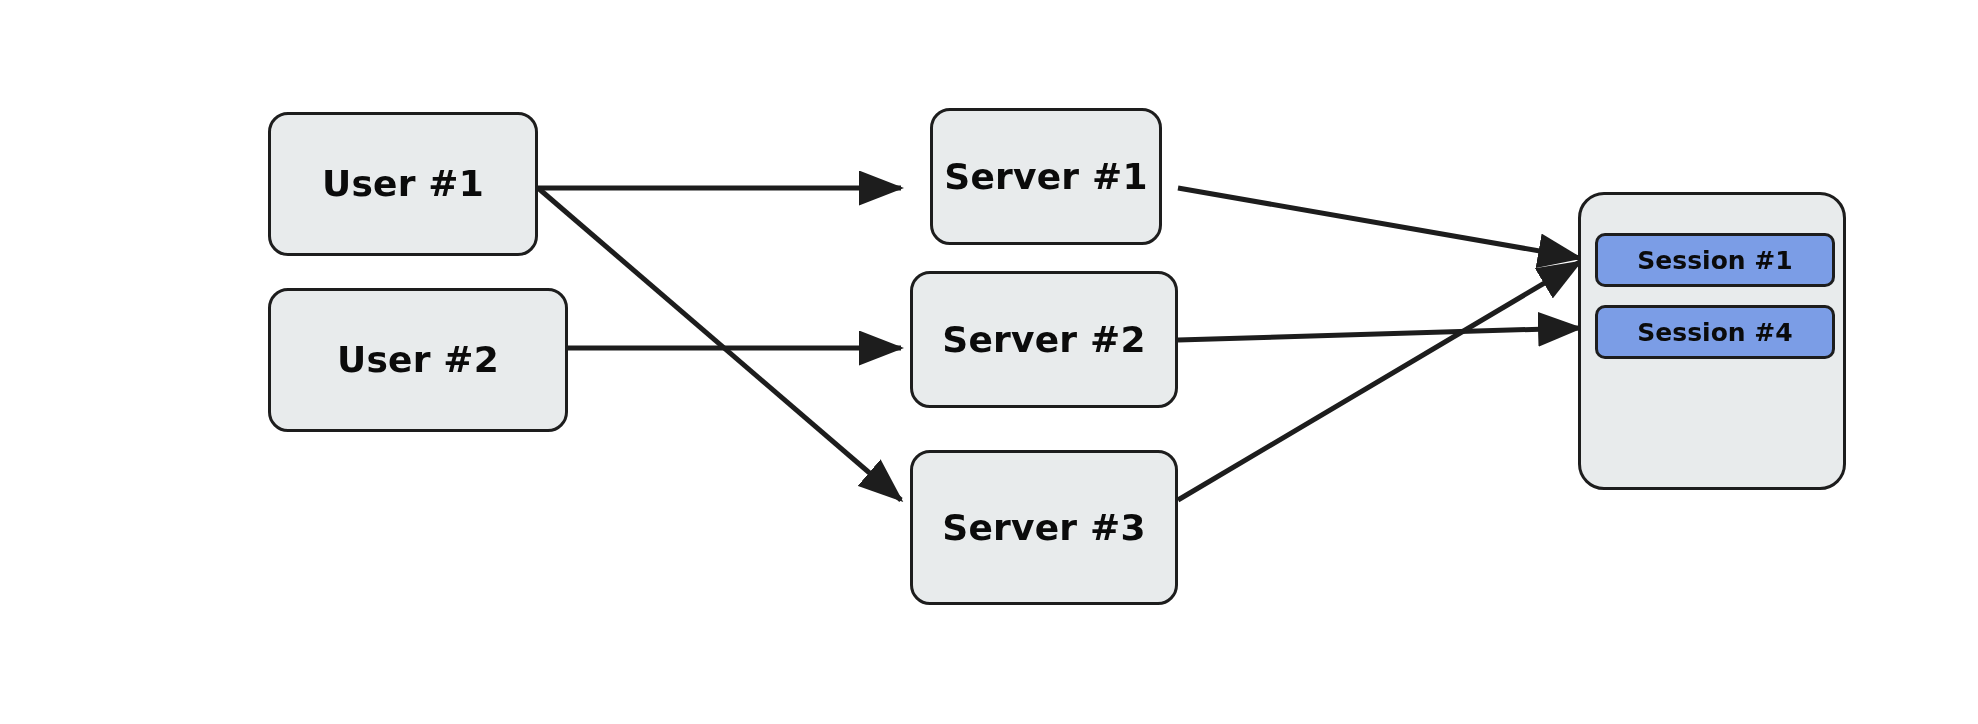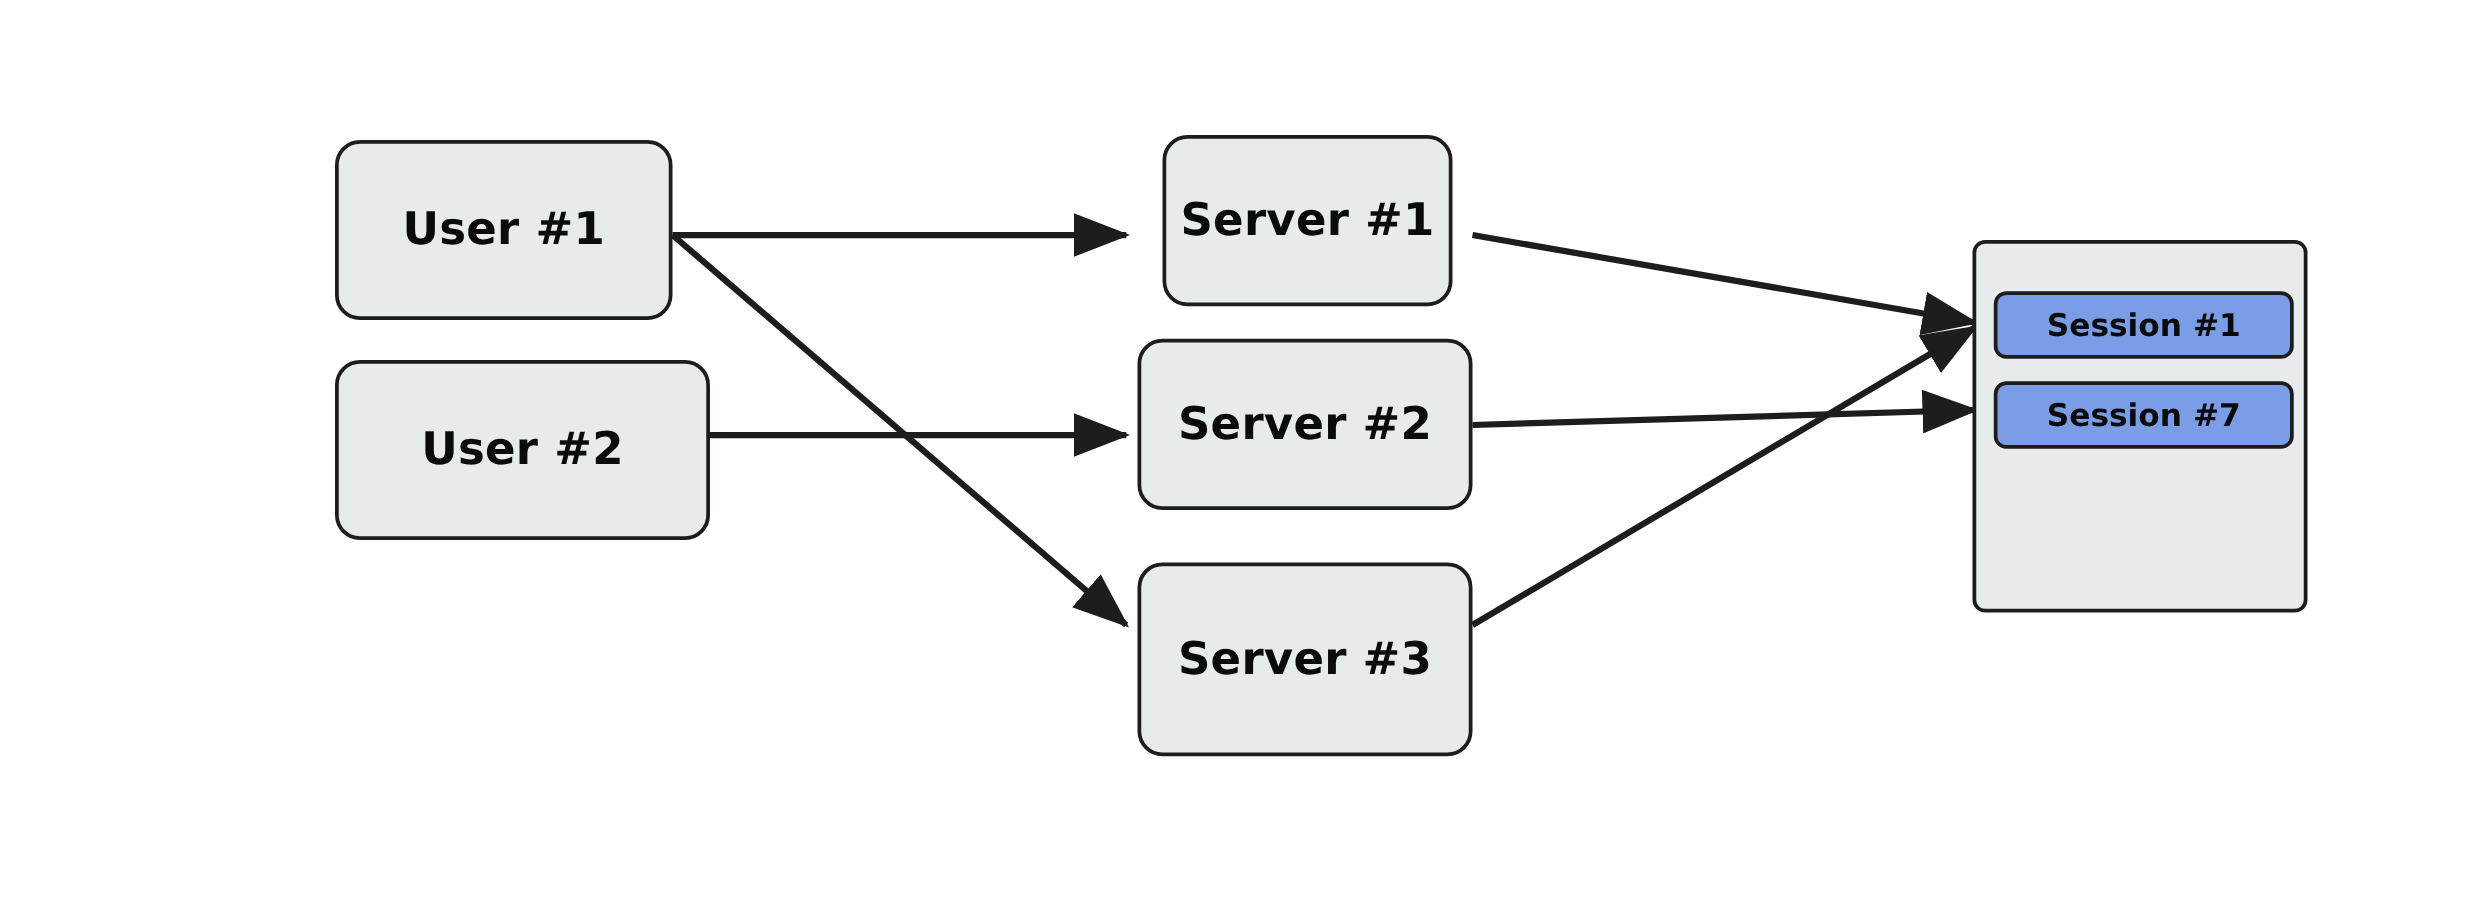--- a/index.html
+++ b/index.html
@@ -49,21 +49,21 @@
   
   #node-server-1 { left: 910px; top: 108px; width: 232px; height: 137px; margin-left: 20px; }
   #node-server-2 { left: 910px; top: 271px; width: 268px; height: 137px; }
   #node-server-3 { left: 910px; top: 430px; width: 268px; height: 155px; margin-top: 20px; }
   
   #node-redis {
     left: 1578px;
     top: 192px;
     width: 268px;
     height: 298px;
-    border-radius: 10px;
+    border-radius: 26px;
     display: block;
   }
   .session {
     position: absolute;
     left: 14px;
     width: 240px;
     height: 54px;
     box-sizing: border-box;
     background: #7b9de6;
     border: 3px solid #1d1d1d;
@@ -133,17 +133,17 @@
   </div>
   <div class="node" id="node-server-3">
     <span class="node-label">Server #3</span>
   </div>
 
   <div class="node" id="node-redis">
     <div class="session" id="session-1">
       <span class="session-label">Session #1</span>
     </div>
     <div class="session" id="session-2">
-      <span class="session-label">Session #7</span>
+      <span class="session-label">Session #4</span>
     </div>
   </div>
 
 </div>
 
 </body></html>

